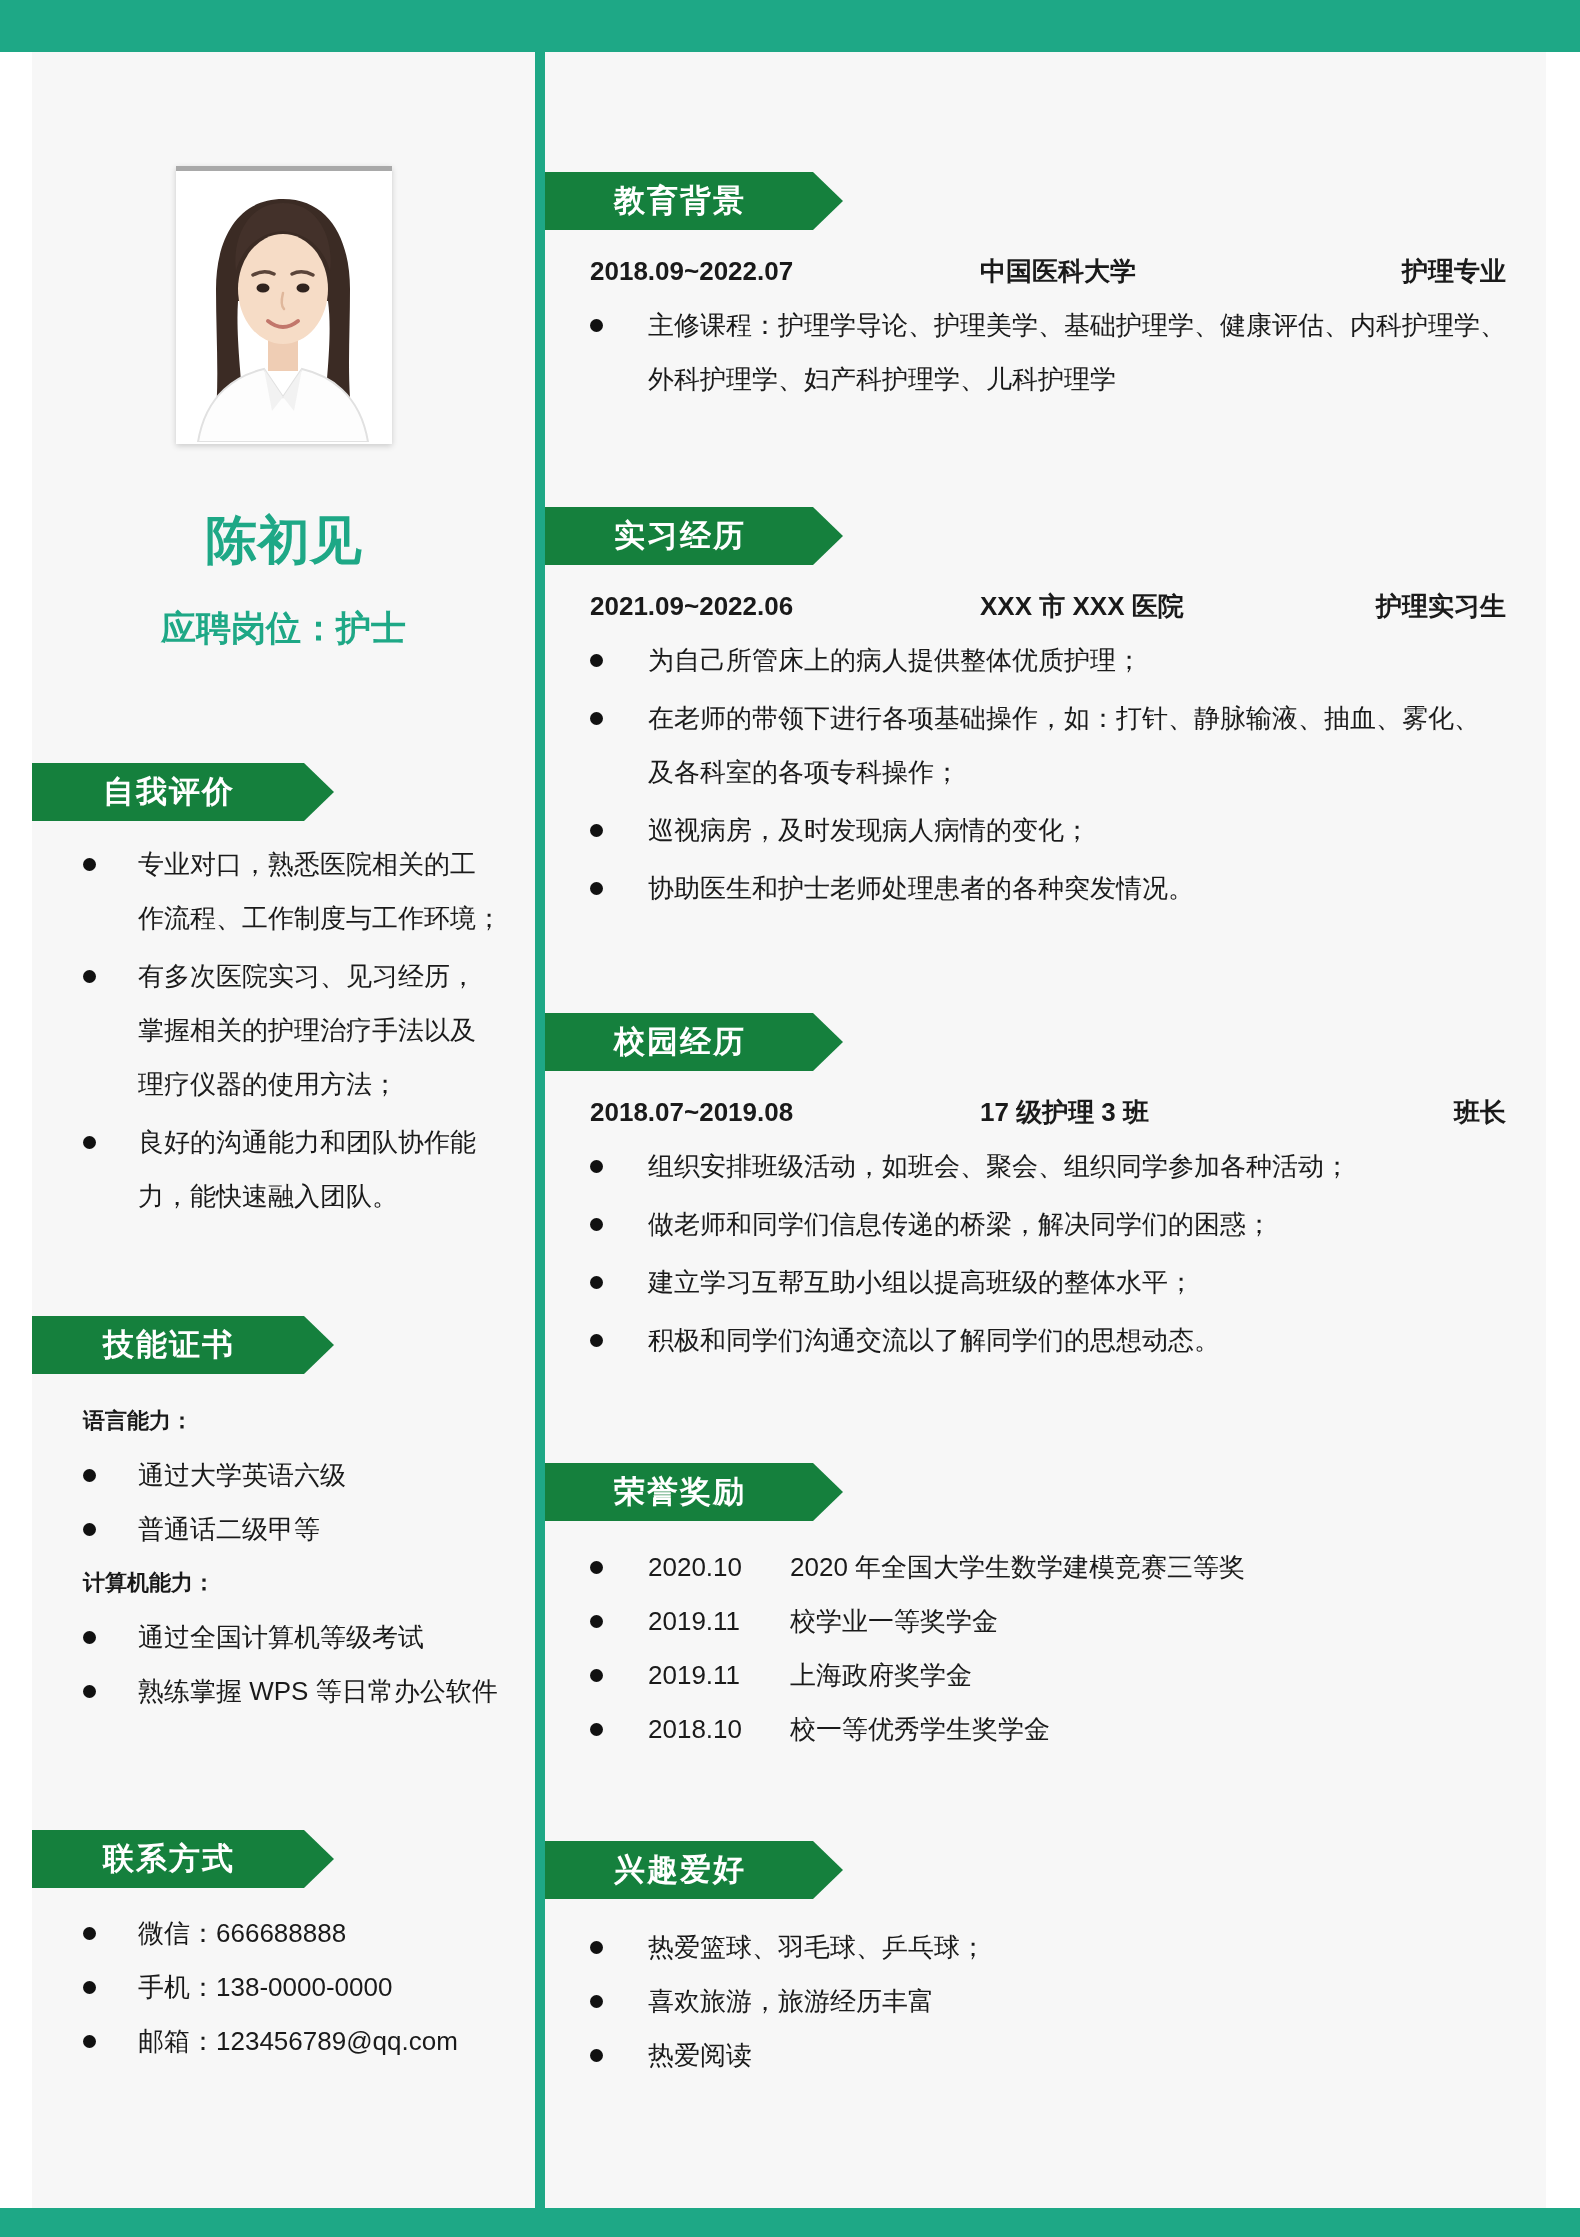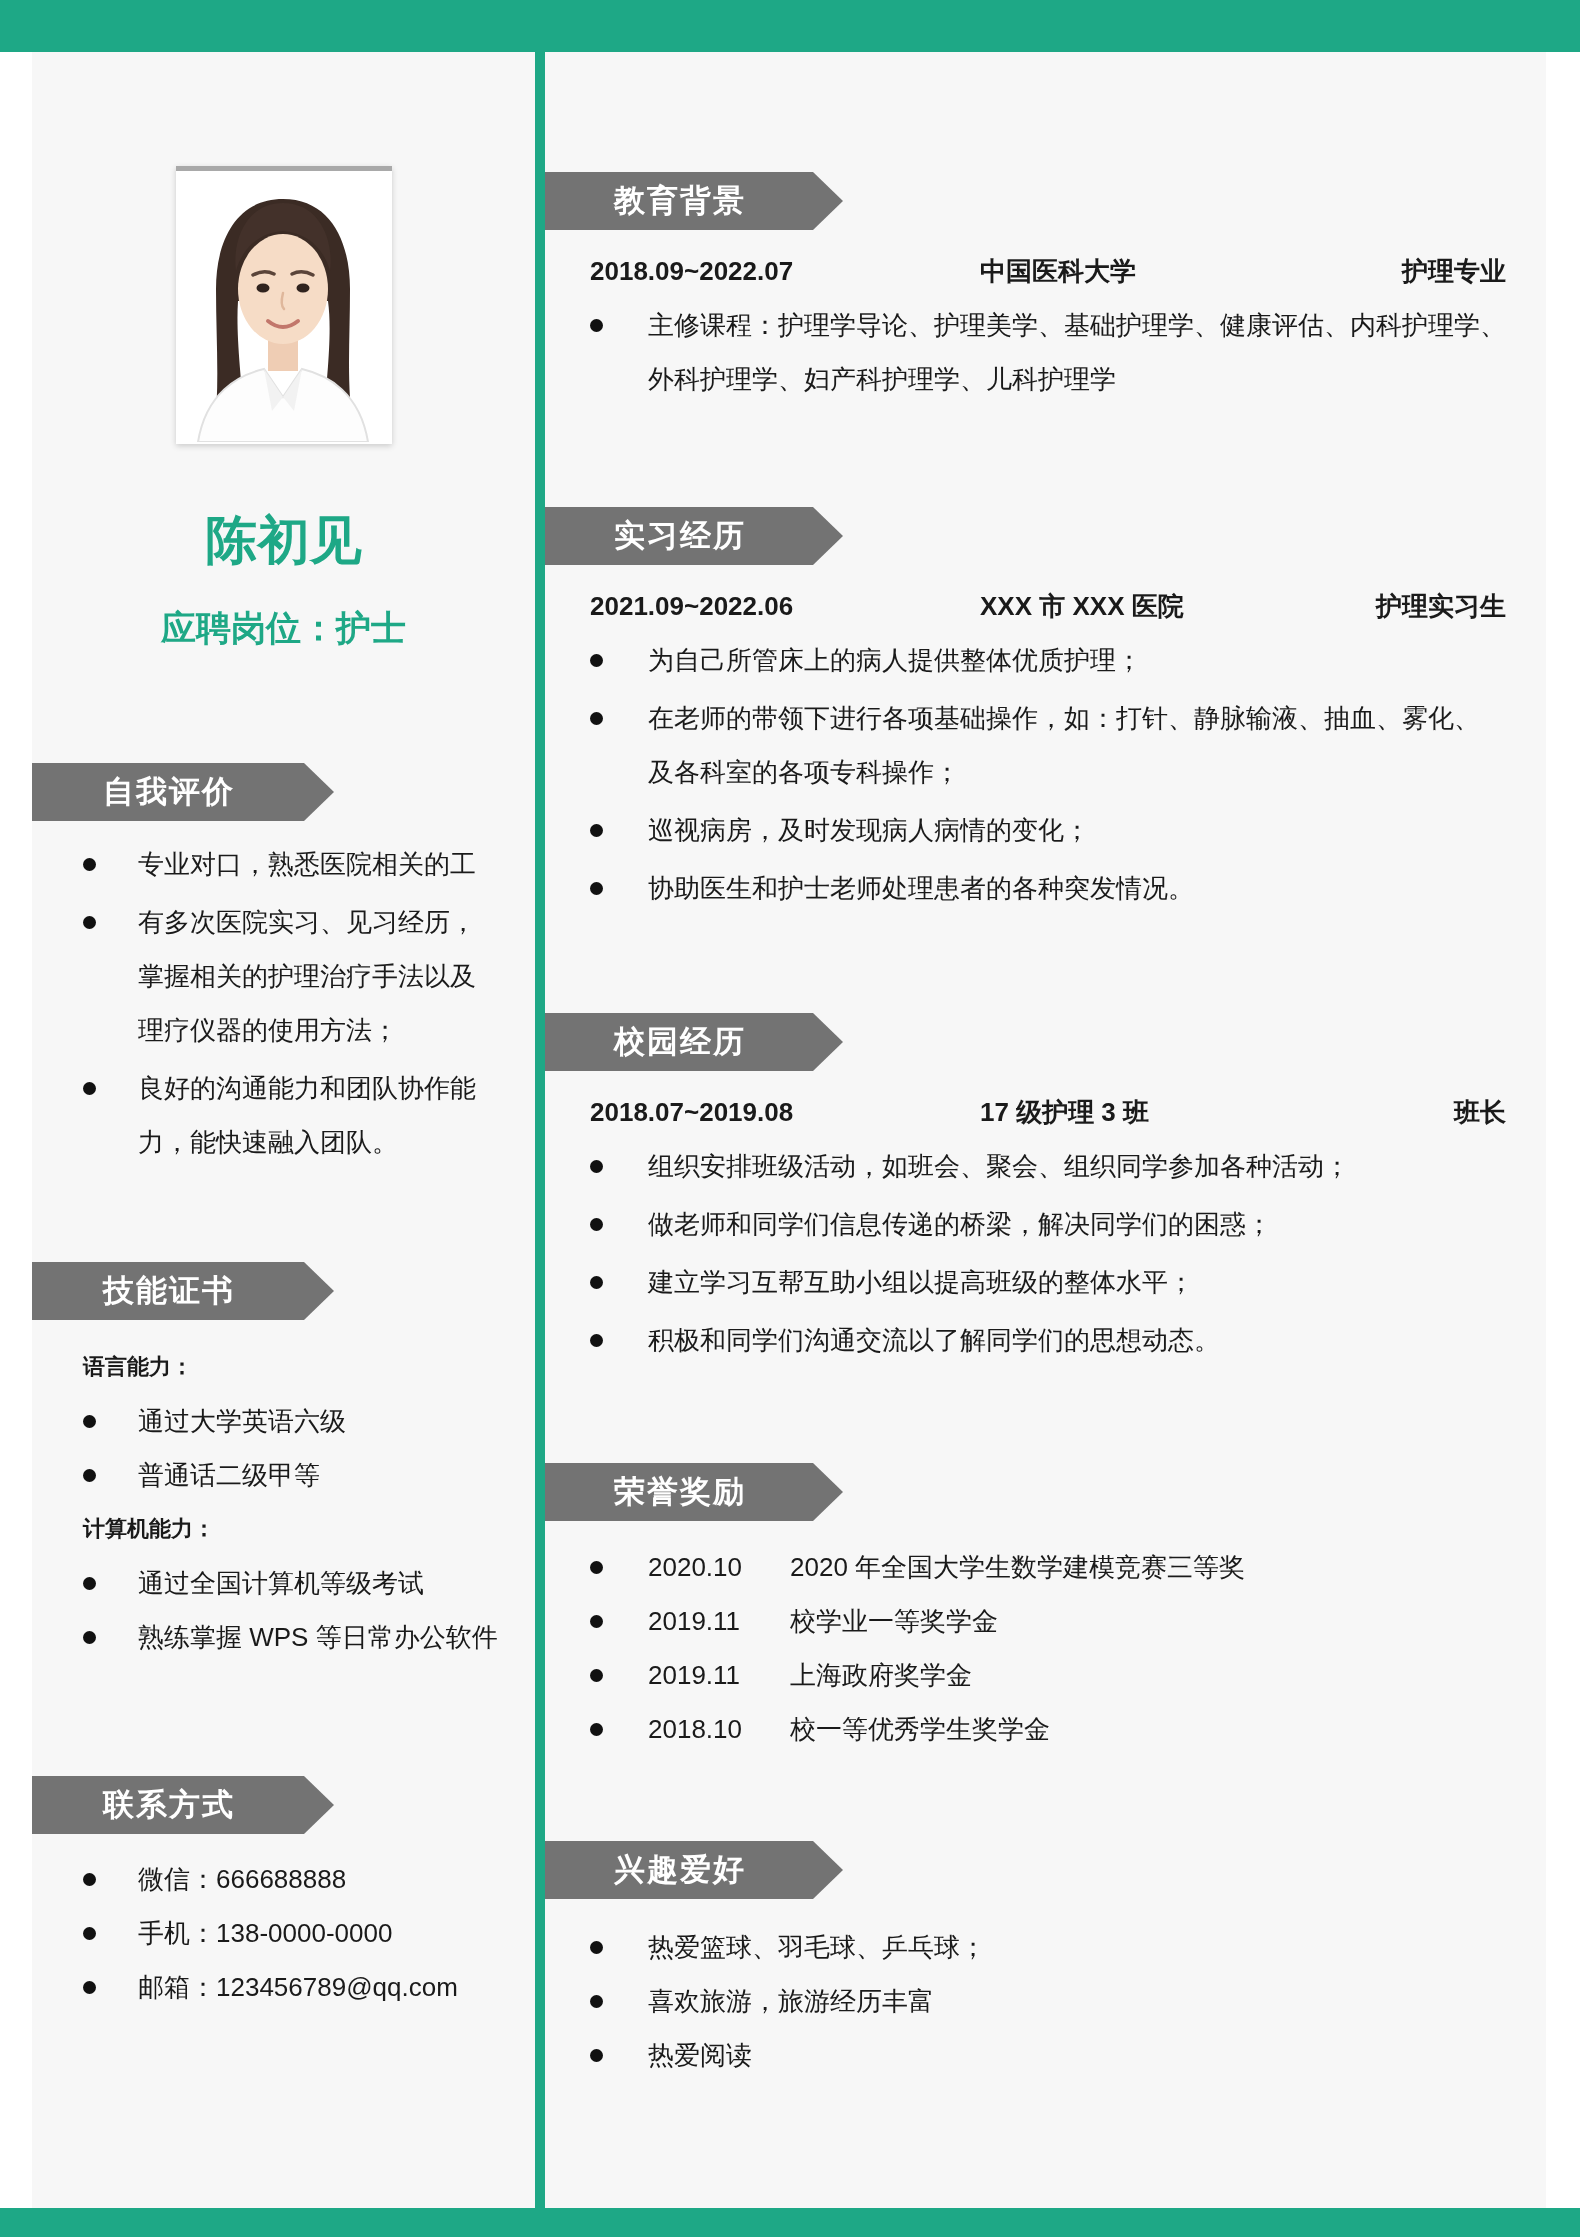--- a/index.html
+++ b/index.html
@@ -13,21 +13,21 @@
   .content {
     position:absolute; left:32px; top:52px; width:1514px; height:2156px;
     background:#f7f7f7; display:flex;
   }
   .sidebar { width:503px; flex:none; }
   .divider { width:10px; flex:none; background:#1ea886; }
   .main    { width:1001px; flex:none; }
 
   
   .banner {
-    height:58px; width:302px; background:#737373; color:#ffffff;
+    height:58px; width:302px; background:#15803d; color:#ffffff;
     font-size:31px; font-weight:bold; letter-spacing:2px;
     display:flex; align-items:center; justify-content:center;
     padding-right:28px; box-sizing:border-box;
     clip-path:polygon(0 0, calc(100% - 30px) 0, 100% 50%, calc(100% - 30px) 100%, 0 100%);
   }
   .main .banner { width:298px; }
 
   
   .photo {
     width:216px; height:278px; margin:114px auto 0 auto; background:#ffffff;
@@ -129,20 +129,21 @@
       <div class="jobtitle">应聘岗位：护士</div>
 
       <div class="banner m-banner-selfeval">
         <span>自我评价</span>
       </div>
       <div class="m-side-rows">
         <div class="li mb">
           <span class="dot"></span>
           <div class="lines">
             <div>专业对口，熟悉医院相关的工</div>
+            <div>作流程、工作制度与工作环境；</div>
           </div>
         </div>
         <div class="li mb">
           <span class="dot"></span>
           <div class="lines">
             <div>有多次医院实习、见习经历，</div>
             <div>掌握相关的护理治疗手法以及</div>
             <div>理疗仪器的使用方法；</div>
           </div>
         </div>

